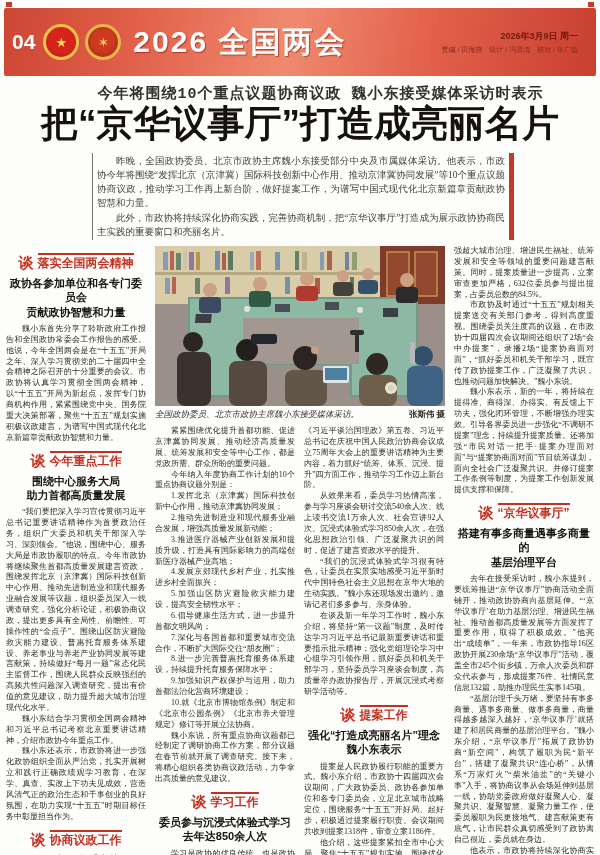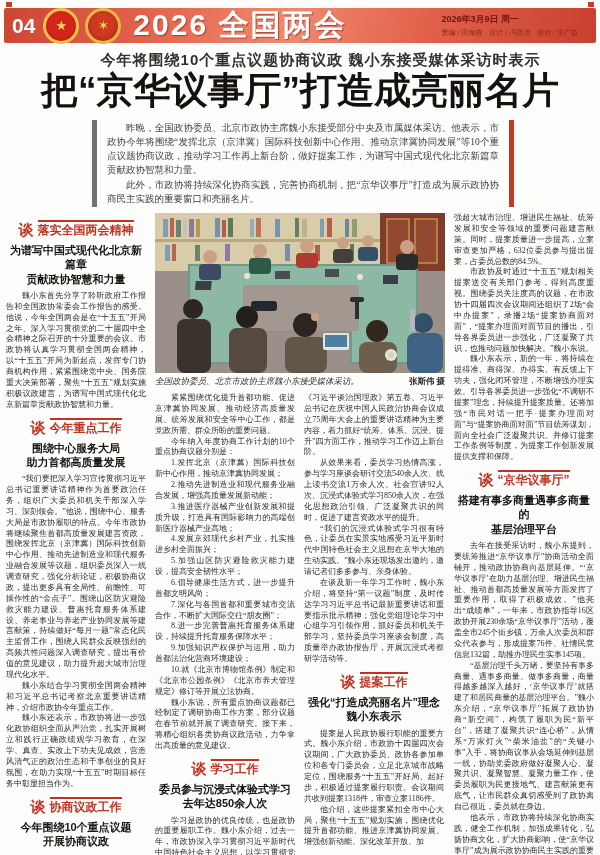--- a/index.html
+++ b/index.html
@@ -2,45 +2,45 @@
 <html><head>
 <meta charset="utf-8">
 <style>
   html,body{margin:0;padding:0;background:#e9e7e3;}
   #page{position:relative;width:600px;height:855px;background:#fdfdfc;margin:0 auto;overflow:hidden;
         font-family:"Liberation Serif","DejaVu Serif",serif;}
   
   .top-strip{height:8px;position:relative;}
   .reg-mark{position:absolute;top:2px;width:6px;height:5px;background:#c63b2a;}
   .reg-left{left:6px}.reg-right{right:6px}
-  .band{height:35px;margin:0 4px;display:flex;align-items:center;padding:0 8px;
+  .band{height:68px;margin:0 4px;display:flex;align-items:center;padding:0 8px;
         background:linear-gradient(100deg,#cc4634 0%,#e16049 22%,#ef8a6e 48%,#e2604a 72%,#c8402f 100%);
         border-radius:2px;}
   .page-num{color:#fff;font-size:21px;font-weight:700;font-family:"Liberation Sans",sans-serif;margin-right:8px;}
   .emblem{width:30px;height:30px;border-radius:50%;margin-right:6px;flex:0 0 auto;
           display:flex;align-items:center;justify-content:center;
           background:radial-gradient(circle at 50% 45%,#d5251b 55%,#a81408 100%);
           border:3px solid #f0c04c;color:#ffd95e;font-size:13px;line-height:1;}
   .emblem.cppcc{background:radial-gradient(circle at 50% 45%,#cf3a1f 45%,#8d2f14 100%);border-color:#e9b448;}
   .band-title{color:#fff;font-size:30px;font-weight:700;font-family:"Liberation Sans",sans-serif;
               letter-spacing:2px;margin-left:6px;text-shadow:1px 1px 1px rgba(120,20,10,.55);white-space:nowrap;}
   .band-right{margin-left:auto;display:flex;align-items:center;}
-  .band-meta{text-align:left;margin-right:10px;}
+  .band-meta{text-align:right;margin-right:10px;}
   .band-date{font-size:9px;font-weight:700;color:#73180e;font-family:"Liberation Sans",sans-serif;}
   .band-credits{font-size:7px;color:#8a2a1c;margin-top:2px;font-family:"Liberation Sans",sans-serif;}
   .masthead{font-size:25px;font-weight:700;font-style:italic;color:#a31b0d;letter-spacing:2px;
             font-family:"Liberation Serif",serif;text-shadow:0 0 1px rgba(255,255,255,.5);white-space:nowrap;}
   
   .kicker{text-align:center;font-size:15px;font-weight:700;color:#33302d;letter-spacing:1px;
-          margin-top:8px;font-family:Liberation Sans, sans-serif;padding-left:41px;}
+          margin-top:8px;font-family:Liberation Mono, monospace;padding-left:41px;}
   .headline{text-align:center;font-size:37px;font-weight:900;color:#14110e;line-height:1.15;
             font-family:"Liberation Sans",sans-serif;letter-spacing:0;}
   
-  .intro{margin:7px 86px 6px 92px;border-left:5px solid #737373;border-right:5px solid #c0392a;
-         padding:1px 10px;font-size:9.5px;line-height:1.5;color:#41403e;text-align:justify;}
+  .intro{margin:7px 86px 6px 92px;border-left:1px solid #737373;border-right:5px solid #c0392a;
+         padding:1px 4px;font-size:9.5px;line-height:1.5;color:#41403e;text-align:justify;}
   .intro p{margin:0;text-indent:2em;}
   
   .grid{display:flex;gap:9px;margin:4px 6px 0;height:648px;overflow:hidden;}
   .col{width:140px;flex:0 0 auto;overflow:hidden;height:100%;}
   .midwrap{width:290px;flex:0 0 auto;display:flex;flex-direction:column;height:100%;}
   .midcols{display:flex;gap:9px;flex:1;overflow:hidden;margin-top:5px;}
   .midcols .col{width:140px;}
   
   .photo{width:290px;height:160px;overflow:hidden;background:#b9ab90;}
   .photo svg{display:block;}
@@ -85,21 +85,21 @@
 
   <div class="intro">
     <p>昨晚，全国政协委员、北京市政协主席魏小东接受部分中央及市属媒体采访。他表示，市政协今年将围绕“发挥北京（京津冀）国际科技创新中心作用、推动京津冀协同发展”等10个重点议题协商议政，推动学习工作再上新台阶，做好提案工作，为谱写中国式现代化北京新篇章贡献政协智慧和力量。</p>
     <p>此外，市政协将持续深化协商实践，完善协商机制，把“京华议事厅”打造成为展示政协协商民主实践的重要窗口和亮丽名片。</p>
   </div>
 
   <div class="grid">
     <div class="col">
         <div class="sec-head">
           <div class="sec-topic-line"><span class="tan">谈</span><span class="topic">落实全国两会精神</span></div>
-          <div class="sec-sub">为谱写中国式现代化北京新篇章</div>
+          <div class="sec-sub">政协各参加单位和各专门委员会</div>
           <div class="sec-sub">贡献政协智慧和力量</div>
         </div>
         <p class="bp ind">魏小东首先分享了聆听政府工作报告和全国政协常委会工作报告的感受。他说，今年全国两会是在“十五五”开局之年、深入学习贯彻党的二十届四中全会精神之际召开的十分重要的会议。市政协将认真学习贯彻全国两会精神，以“十五五”开局为新起点，发挥专门协商机构作用，紧紧围绕党中央、国务院重大决策部署，聚焦“十五五”规划实施积极议政建言，为谱写中国式现代化北京新篇章贡献政协智慧和力量。</p>
         <div class="sec-head">
           <div class="sec-topic-line"><span class="tan">谈</span><span class="topic">今年重点工作</span></div>
           <div class="sec-sub">围绕中心服务大局</div>
           <div class="sec-sub">助力首都高质量发展</div>
         </div>
         <p class="bp ind">“我们要把深入学习宣传贯彻习近平总书记重要讲话精神作为首要政治任务，组织广大委员和机关干部深入学习、深刻领会。”他说，围绕中心、服务大局是市政协履职的特点。今年市政协将继续聚焦首都高质量发展建言资政，围绕发挥北京（京津冀）国际科技创新中心作用、推动先进制造业和现代服务业融合发展等议题，组织委员深入一线调查研究，强化分析论证，积极协商议政，提出更多具有全局性、前瞻性、可操作性的“金点子”。围绕山区防灾避险救灾能力建设、普惠托育服务体系建设、养老事业与养老产业协同发展等建言献策，持续做好“每月一题”常态化民主监督工作，围绕人民群众反映强烈的高频共性问题深入调查研究，提出有价值的意见建议，助力提升超大城市治理现代化水平。</p>
         <p class="bp ind">魏小东结合学习贯彻全国两会精神和习近平总书记考察北京重要讲话精神，介绍市政协今年重点工作。</p>
@@ -230,21 +230,21 @@
               <div class="sec-sub">魏小东表示</div>
             </div>
             <p class="bp ind">提案是人民政协履行职能的重要方式。魏小东介绍，市政协十四届四次会议期间，广大政协委员、政协各参加单位和各专门委员会，立足北京城市战略定位，围绕服务“十五五”开好局、起好步，积极通过提案履行职责。会议期间共收到提案1318件，审查立案1186件。</p>
             <p class="bp ind">他介绍，这些提案紧扣全市中心大局，聚焦“十五五”规划实施，围绕优化提升首都功能、推进京津冀协同发展、增强创新动能、深化改革开放、加</p>
           </div>
       </div>
     </div>
 
     <div class="col">
         <p class="bp">强超大城市治理、增进民生福祉、统筹发展和安全等领域的重要问题建言献策。同时，提案质量进一步提高，立案审查更加严格，632位委员参与提出提案，占委员总数的84.5%。</p>
-        <p class="bp ind">市政协及时通过“十五五”规划相关提案送交有关部门参考，得到高度重视。围绕委员关注度高的议题，在市政协十四届四次会议期间还组织了2场“会中办提案”，录播2场“提案协商面对面”，“提案办理面对面节目的播出，引导各界委员进一步强化，广泛凝聚了共识，也推动问题加快解决。”魏小东说。</p>
+        <p class="bp ind">市政协及时通过“十五五”规划相关提案送交有关部门参考，得到高度重视。围绕委员关注度高的议题，在市政协十四届四次会议期间还组织了2场“会中办提案”，录播2场“提案协商面对面”，“抓好委员和机关干部学习，既宣传了政协提案工作，广泛凝聚了共识，也推动问题加快解决。”魏小东说。</p>
         <p class="bp ind">魏小东表示，新的一年，将持续在提得准、商得深、办得实、有反馈上下功夫，强化闭环管理，不断增强办理实效。引导各界委员进一步强化“不调研不提案”理念，持续提升提案质量。还将加强“市民对话一把手·提案办理面对面”与“提案协商面对面”节目统筹谋划，面向全社会广泛凝聚共识。并修订提案工作条例等制度，为提案工作创新发展提供支撑和保障。</p>
         <div class="sec-head">
           <div class="sec-topic-line"><span class="tan">谈</span><span class="topic">“京华议事厅”</span></div>
           <div class="sec-sub">搭建有事多商量遇事多商量的</div>
           <div class="sec-sub">基层治理平台</div>
         </div>
         <p class="bp ind">去年在接受采访时，魏小东提到，要统筹推进“京华议事厅”协商活动全面铺开，推动政协协商向基层延伸。“‘京华议事厅’在助力基层治理、增进民生福祉、推动首都高质量发展等方面发挥了重要作用，取得了积极成效。”他亮出“成绩单”，一年来，市政协指导16区政协开展230余场“京华议事厅”活动，覆盖全市245个街乡镇，万余人次委员和群众代表参与，形成提案76件、社情民意信息132篇，助推办理民生实事145项。</p>
         <p class="bp ind">“基层治理千头万绪，要坚持有事多商量、遇事多商量、做事多商量，商量得越多越深入越好，‘京华议事厅’就搭建了和居民商量的基层治理平台。”魏小东介绍，“京华议事厅”拓展了政协协商“新空间”，构筑了履职为民“新平台”，搭建了凝聚共识“连心桥”，从情系“万家灯火”“柴米油盐”的“关键小事”入手，将协商议事从会场延伸到基层一线，协助党委政府做好凝聚人心、凝聚共识、凝聚智慧、凝聚力量工作，使委员履职为民更接地气、建言献策更有底气，让市民群众真切感受到了政协离自己很近，委员就在身边。</p>
         <p class="bp ind">他表示，市政协将持续深化协商实践，健全工作机制，加强成果转化，弘扬协商文化，扩大协商影响，使“京华议事厅”成为展示政协协商民主实践的重要窗口和亮丽名片。</p>
       </div>

